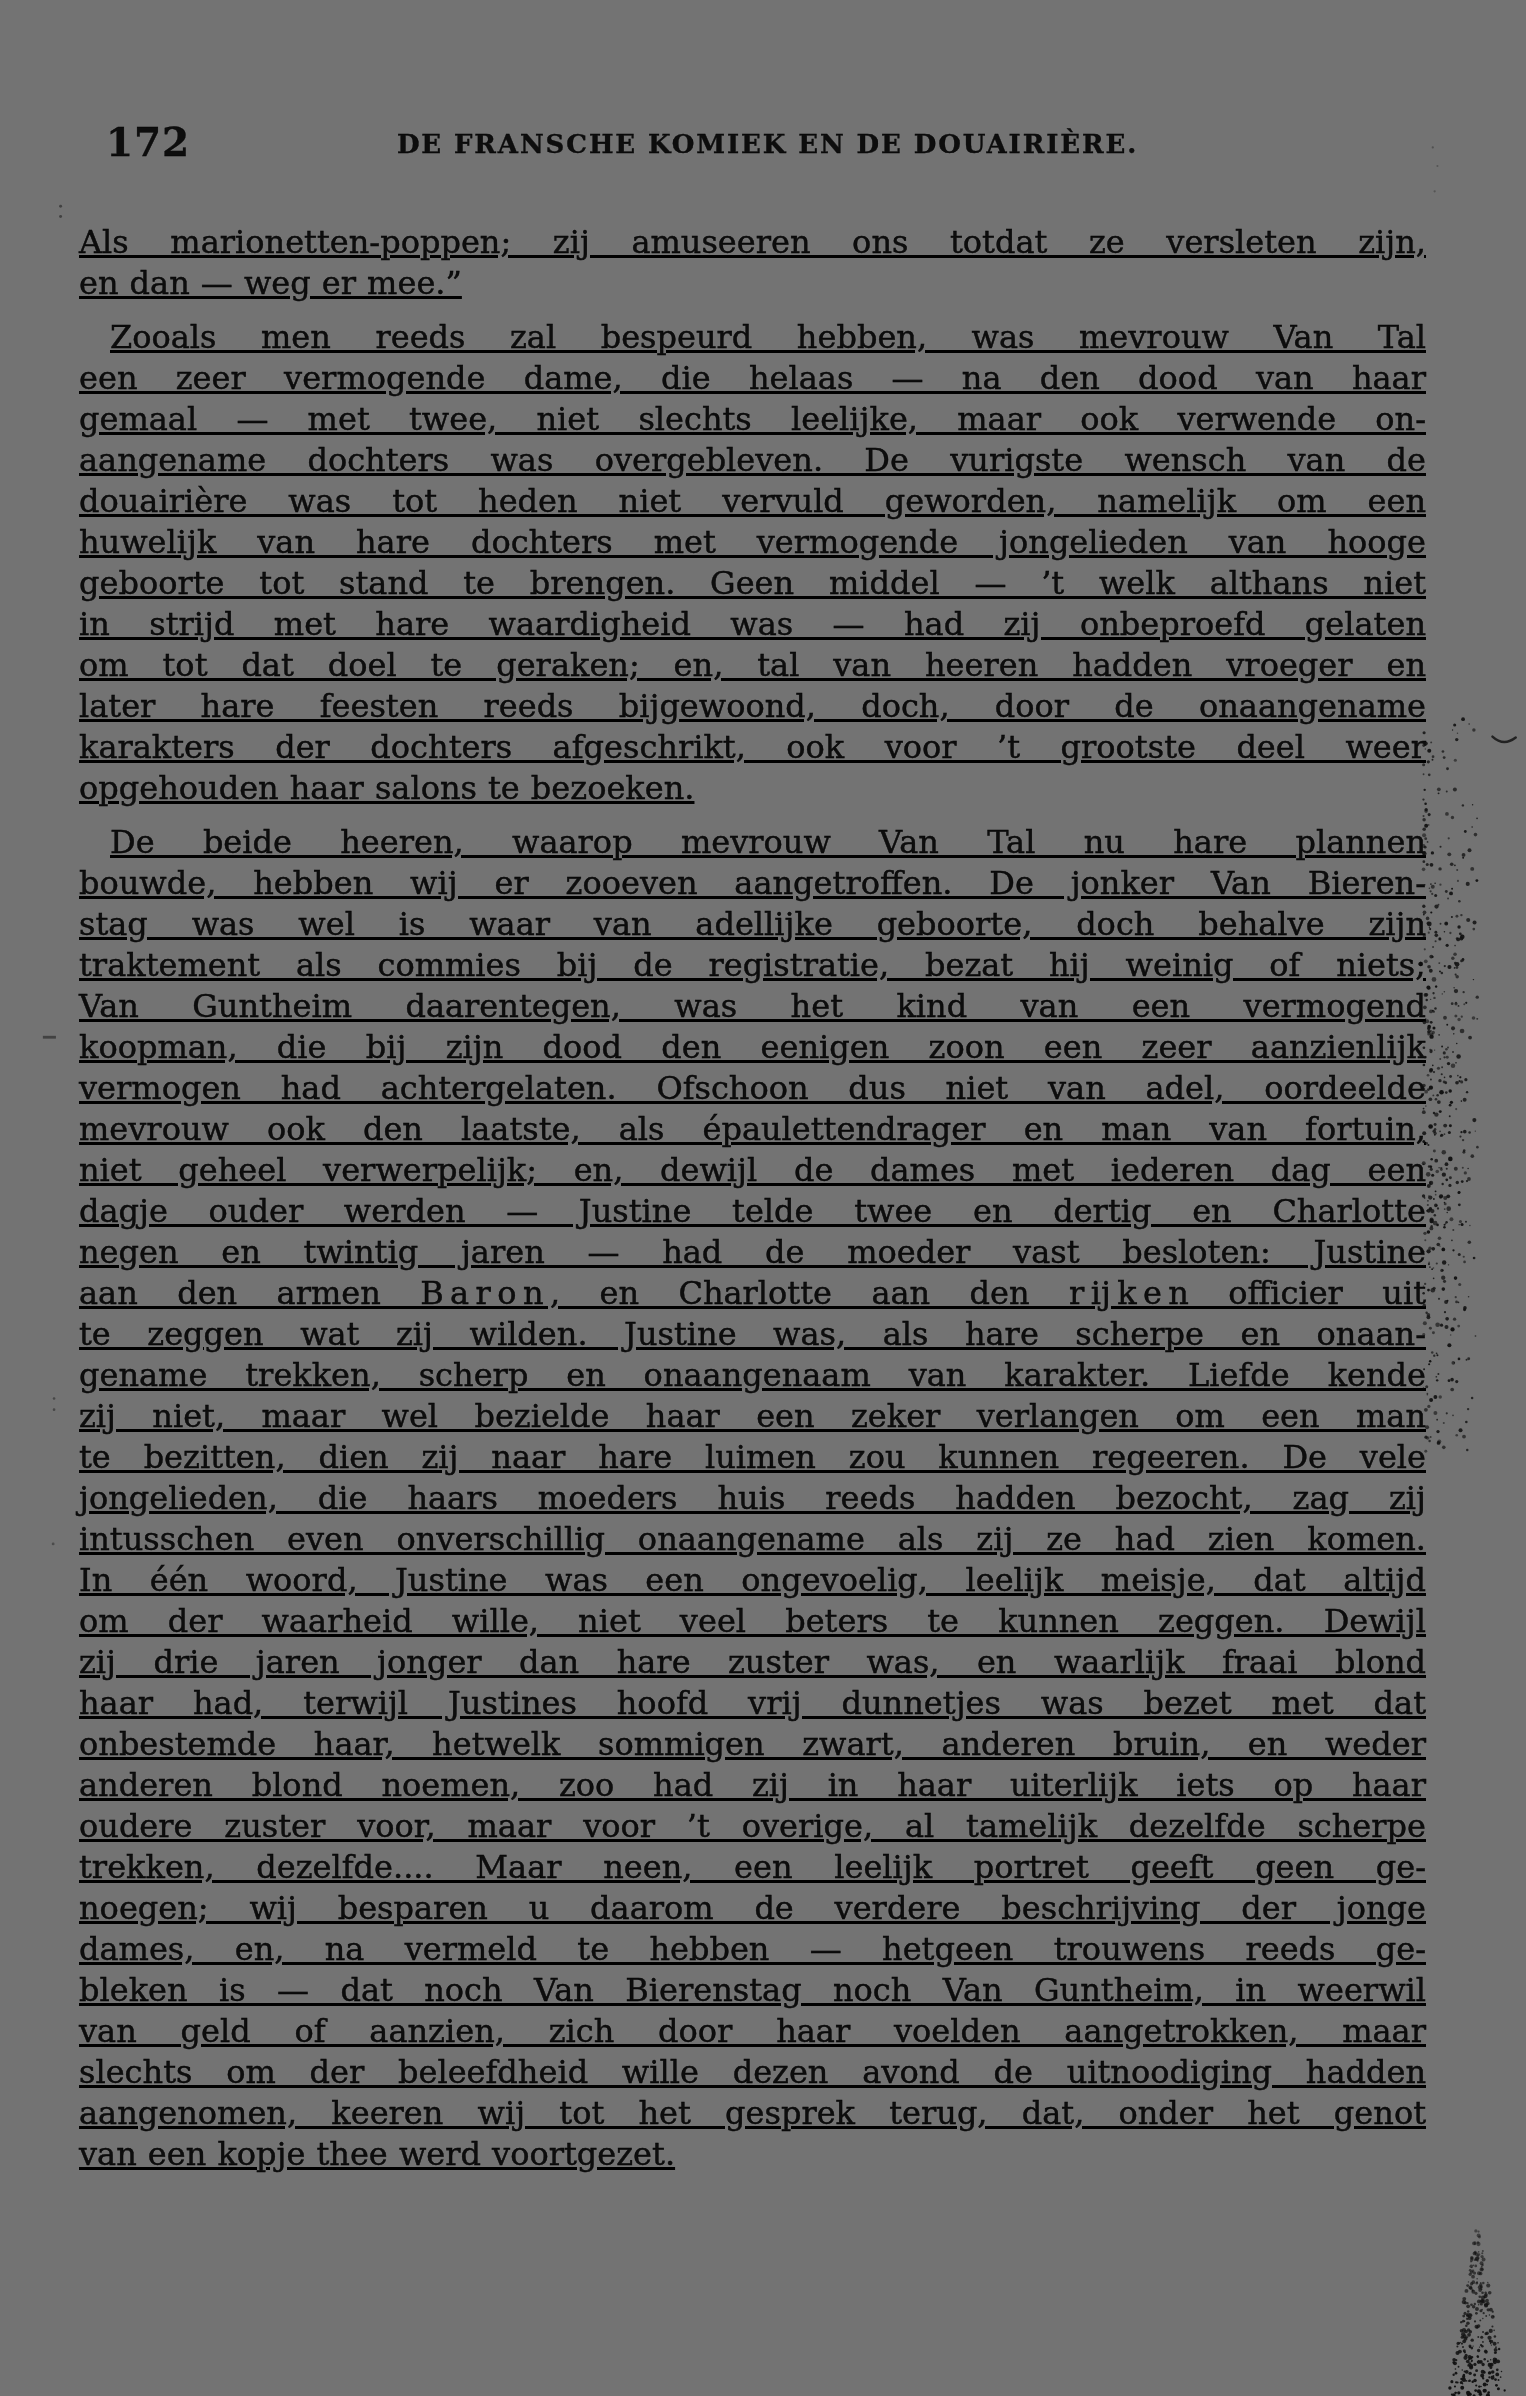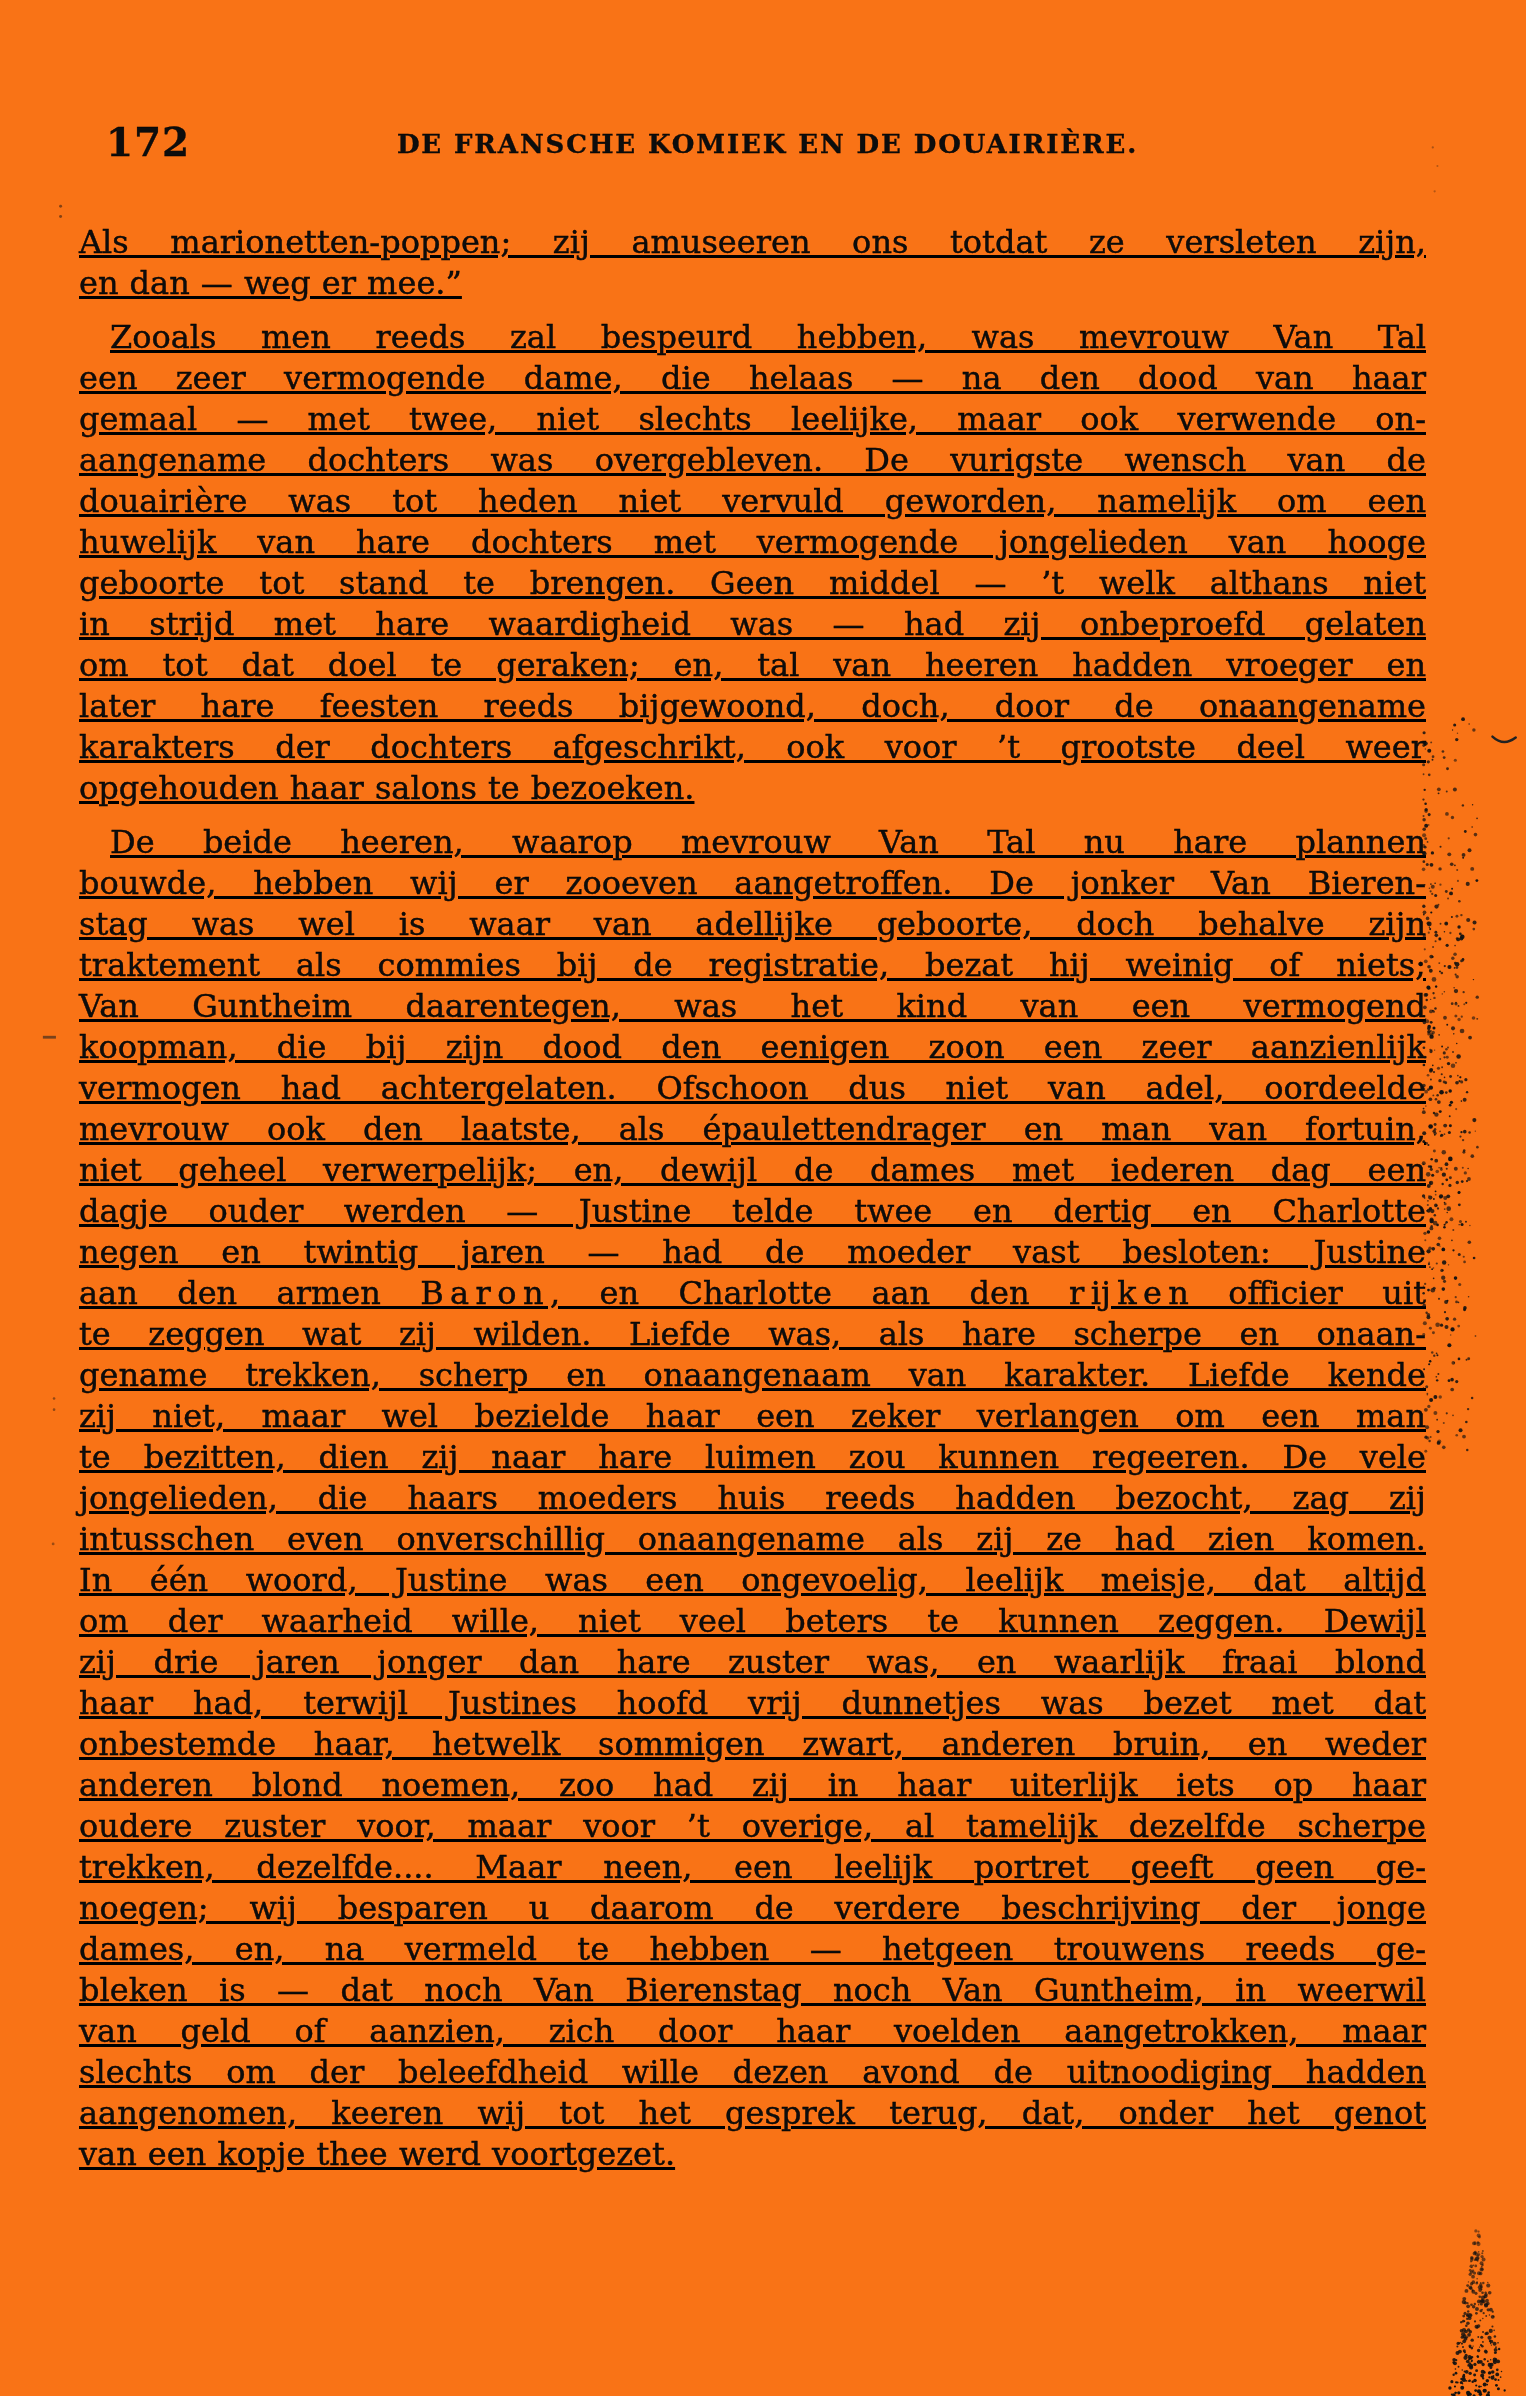--- a/index.html
+++ b/index.html
@@ -4,21 +4,21 @@
 <style>
   html, body {
     margin: 0;
     padding: 0;
     background: #ffffff;
   }
   .page {
     position: relative;
     width: 1526px;
     height: 2397px;
-    background: #f97316;
+    background: #737373;
     overflow: hidden;
     font-family: "DejaVu Serif", "Liberation Serif", serif;
     color: #0d0d0d;
   }
   .pagenum {
     position: absolute;
     left: 106px;
     top: 119px;
     font-size: 39px;
     font-weight: bold;
@@ -95,21 +95,21 @@
       <div class="line">stag was wel is waar van adellijke geboorte, doch behalve zijn</div>
       <div class="line">traktement als commies bij de registratie, bezat hij weinig of niets;</div>
       <div class="line">Van Guntheim daarentegen, was het kind van een vermogend</div>
       <div class="line">koopman, die bij zijn dood den eenigen zoon een zeer aanzienlijk</div>
       <div class="line">vermogen had achtergelaten. Ofschoon dus niet van adel, oordeelde</div>
       <div class="line">mevrouw ook den laatste, als épaulettendrager en man van fortuin,</div>
       <div class="line">niet geheel verwerpelijk; en, dewijl de dames met iederen dag een</div>
       <div class="line">dagje ouder werden — Justine telde twee en dertig en Charlotte</div>
       <div class="line">negen en twintig jaren — had de moeder vast besloten: Justine</div>
       <div class="line">aan den armen B a r o n , en Charlotte aan den r ij k e n officier uit</div>
-      <div class="line">te zeggen wat zij wilden. Liefde was, als hare scherpe en onaan-</div>
+      <div class="line">te zeggen wat zij wilden. Justine was, als hare scherpe en onaan-</div>
       <div class="line">gename trekken, scherp en onaangenaam van karakter. Liefde kende</div>
       <div class="line">zij niet, maar wel bezielde haar een zeker verlangen om een man</div>
       <div class="line">te bezitten, dien zij naar hare luimen zou kunnen regeeren. De vele</div>
       <div class="line">jongelieden, die haars moeders huis reeds hadden bezocht, zag zij</div>
       <div class="line">intusschen even onverschillig onaangename als zij ze had zien komen.</div>
       <div class="line">In één woord, Justine was een ongevoelig, leelijk meisje, dat altijd</div>
       <div class="line">om der waarheid wille, niet veel beters te kunnen zeggen. Dewijl</div>
       <div class="line">zij drie jaren jonger dan hare zuster was, en waarlijk fraai blond</div>
       <div class="line">haar had, terwijl Justines hoofd vrij dunnetjes was bezet met dat</div>
       <div class="line">onbestemde haar, hetwelk sommigen zwart, anderen bruin, en weder</div>

